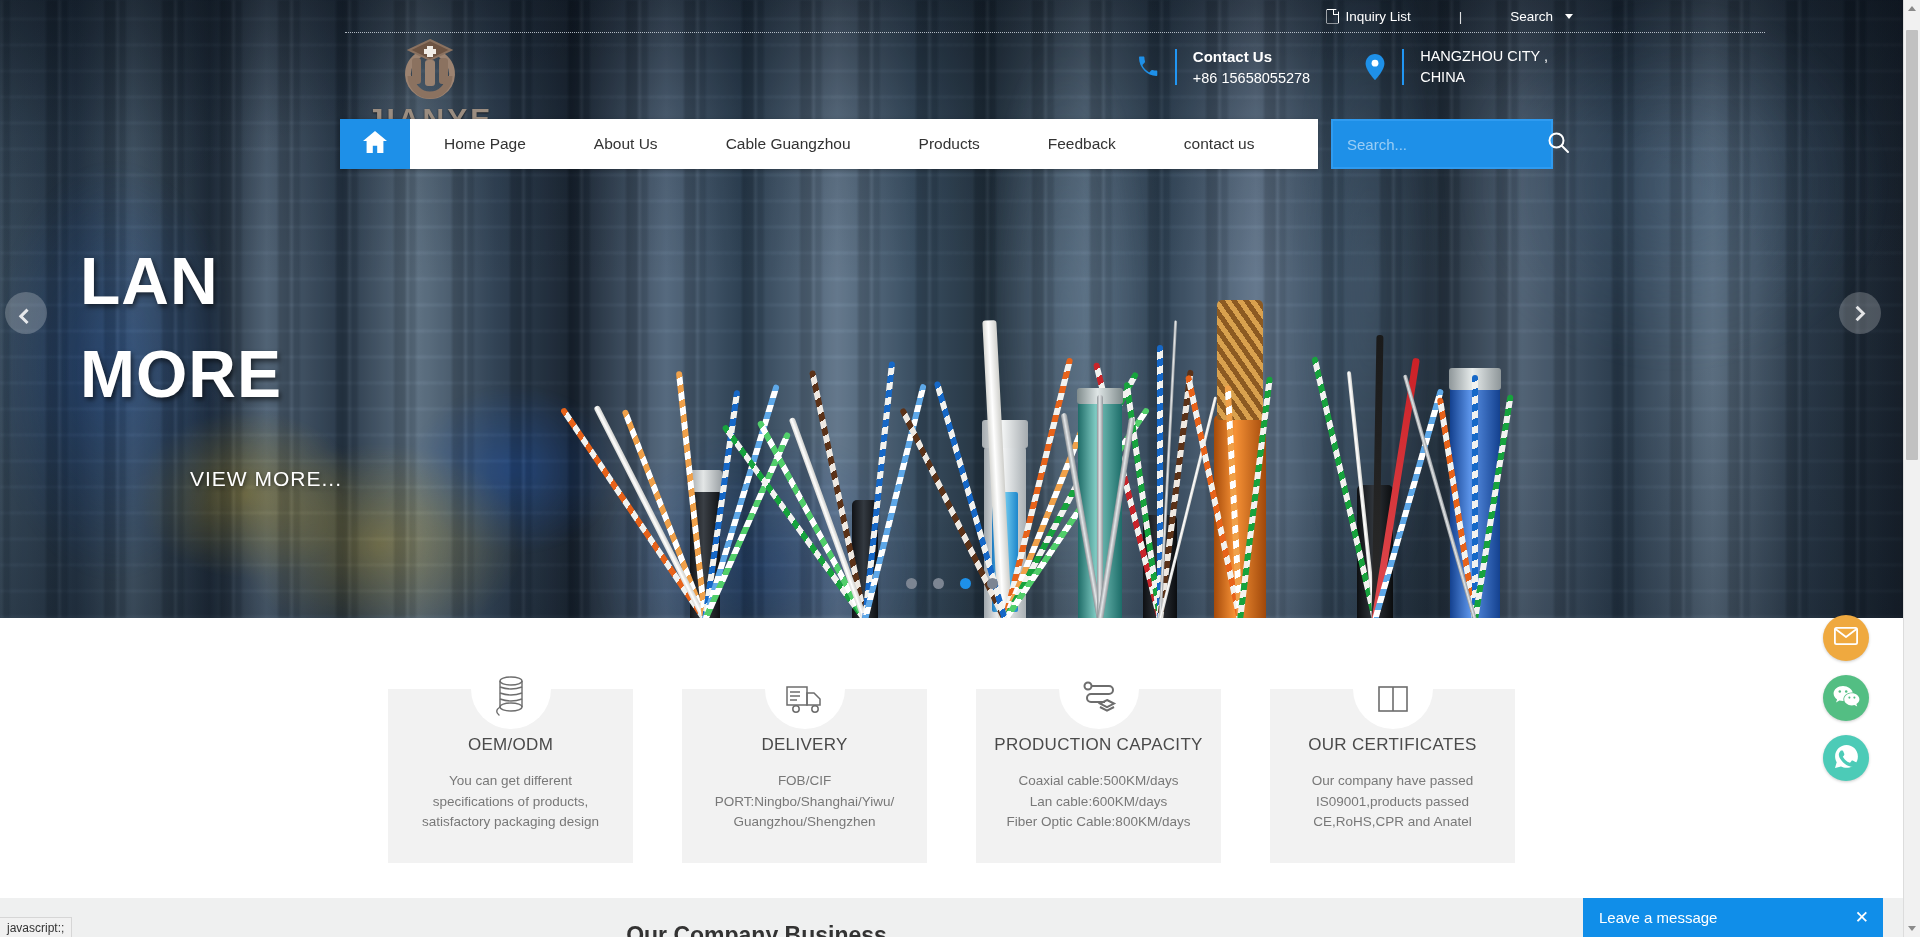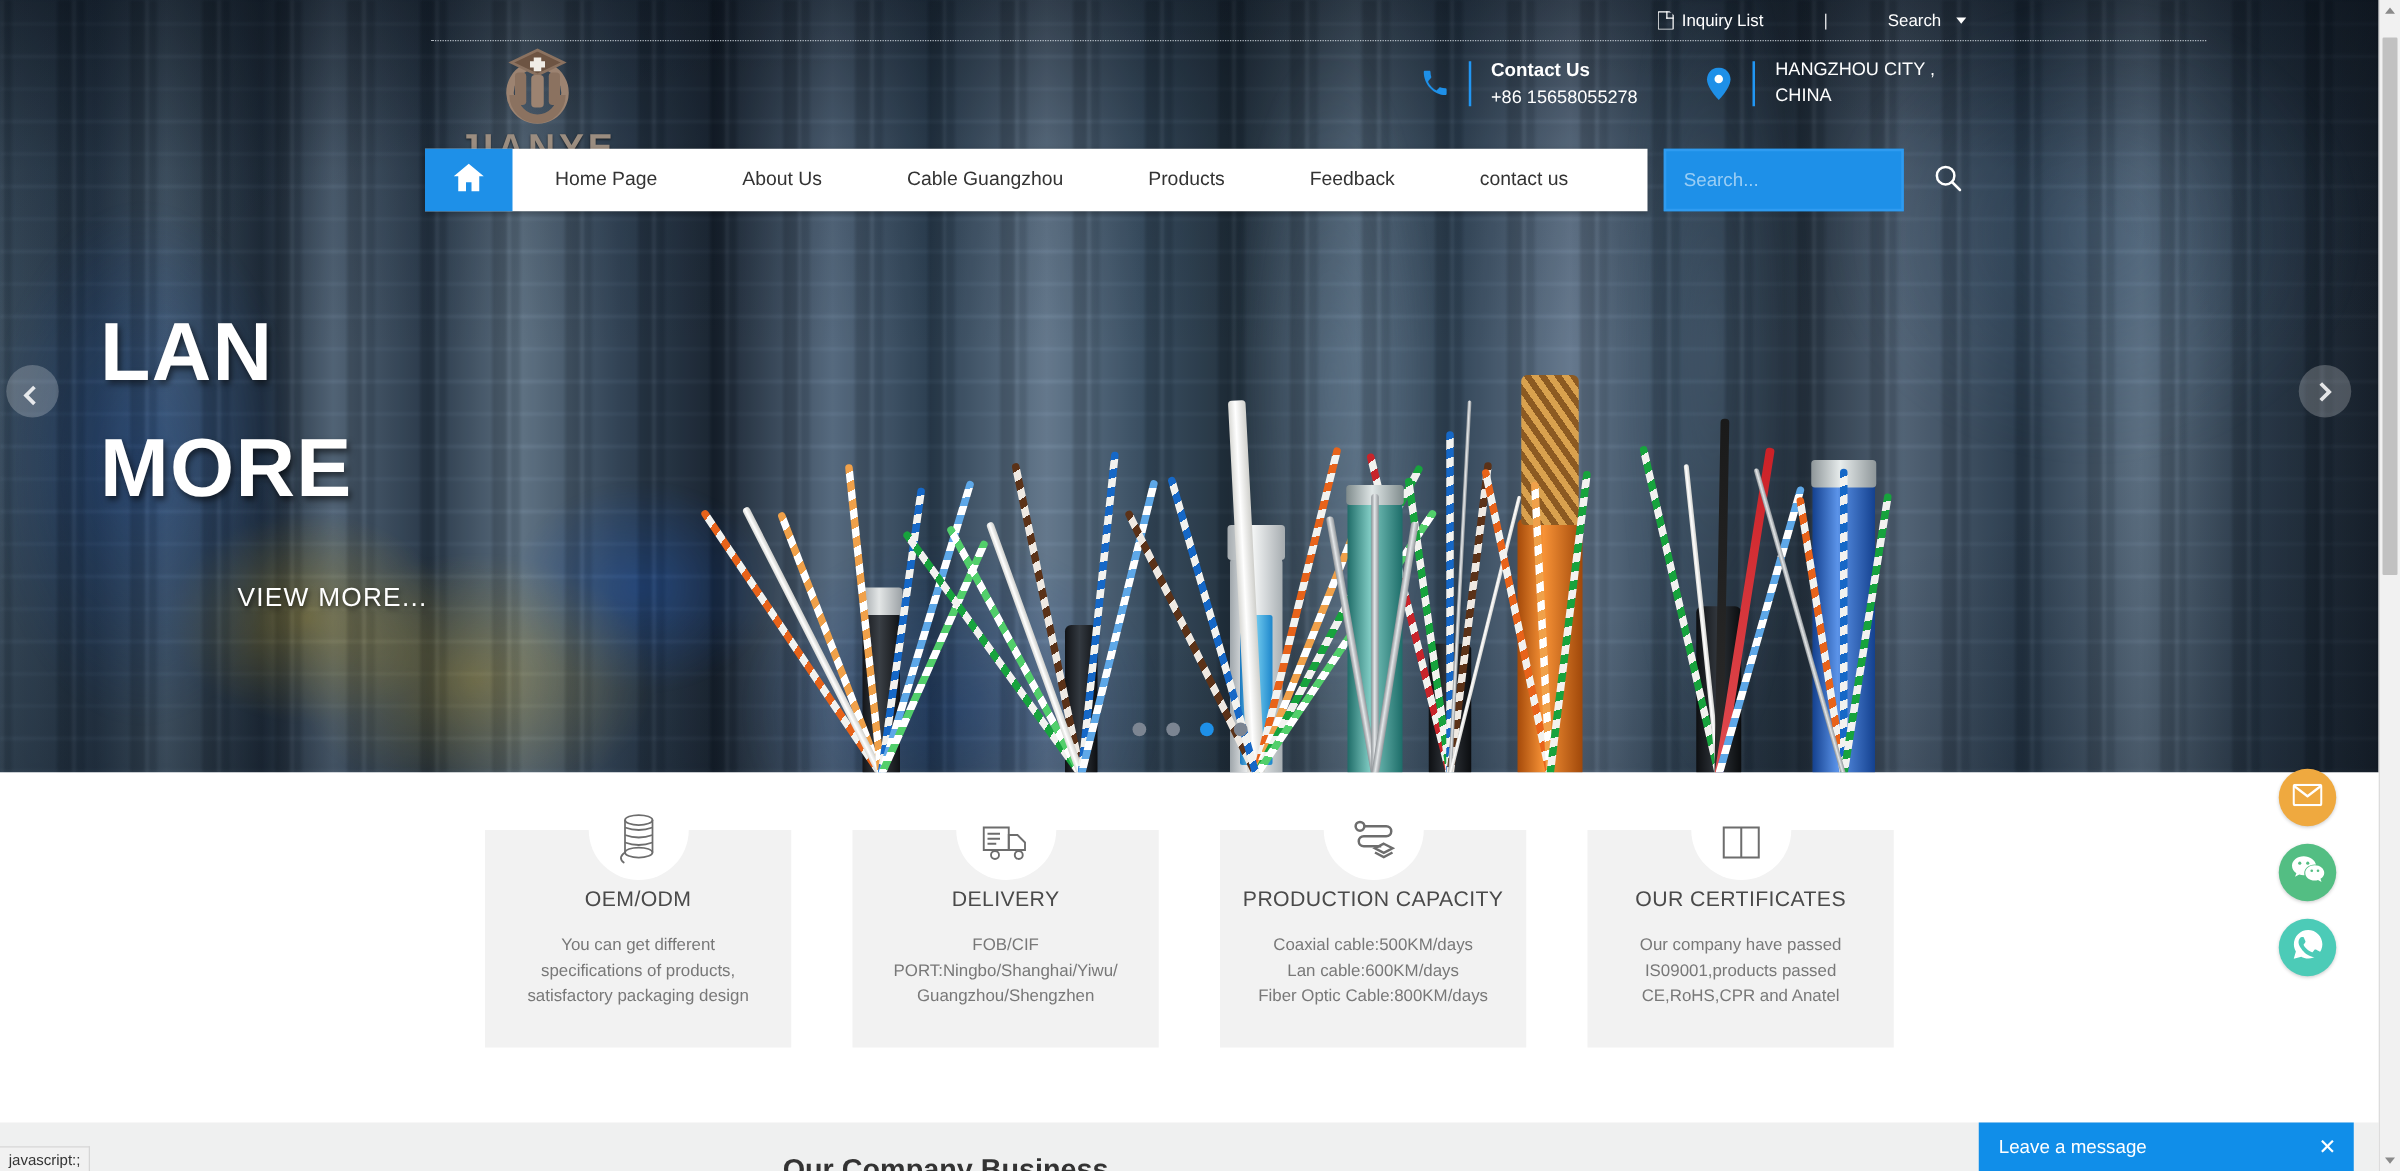--- a/index.html
+++ b/index.html
@@ -160,21 +160,21 @@
   .nav-home {
     width: 70px; height: 50px; background: #1e90e8;
     display:flex; align-items:center; justify-content:center; cursor:pointer;
   }
   .nav-links { display: flex; align-items: center; height: 50px; }
   .nav-link {
     padding: 0 34px; font-size: 15.5px; color: #333; cursor: pointer; white-space: nowrap;
     line-height: 50px;
   }
   .searchbox {
-    position: absolute; left: 1331px; top: 119px; width: 192px; height: 50px;
+    position: absolute; left: 1331px; top: 119px; width: 222px; height: 50px;
     background: #1e90e8; display: flex; align-items: flex-start; z-index: 13;
     border: 2px solid #2f9bf0;
   }
   .searchbox input {
     flex: 1; height: 46px; border: 0; outline: 0; background: transparent;
     color: #fff; font-size: 15px; padding-left: 14px;
     font-family: "Liberation Sans", sans-serif;
   }
   .searchbox input::placeholder { color: rgba(255,255,255,.55); }
   .search-btn { width: 46px; height: 46px; display:flex; align-items:center; justify-content:center; cursor:pointer; }
@@ -203,21 +203,21 @@
   .chev { width: 11px; height: 11px; border-top: 3px solid rgba(255,255,255,.85); border-right: 3px solid rgba(255,255,255,.85); }
   .chev.l { transform: rotate(-135deg) translate(-2px,-2px); }
   .chev.r { transform: rotate(45deg) translate(-2px,2px); }
   .dots { position: absolute; left: 0; right: 0; top: 578px; display:flex; justify-content:center; gap: 16px; z-index: 11; }
   .dot { width: 11px; height: 11px; border-radius: 50%; background: #7c8592; cursor: pointer; }
   .dot.active { background: #1e90e8; }
 
   
   .features {
     position: absolute; left: 0; top: 618px; width: 1903px; height: 280px;
-    background: #ffffff; display: flex; justify-content: center; gap: 49px; padding-top: 46px;
+    background: #ffffff; display: flex; justify-content: center; gap: 49px; padding-top: 71px;
   }
   .feature {
     width: 245px; background: #f2f2f2; padding: 46px 14px 0; text-align: center;
     position: relative; height: 174px;
   }
   .feature-ico-wrap {
     position: absolute; left: 50%; top: -40px; transform: translateX(-50%);
     width: 80px; height: 80px; border-radius: 50%; background: #ffffff;
     display: flex; align-items: flex-end; justify-content: center; padding-bottom: 12px;
   }

